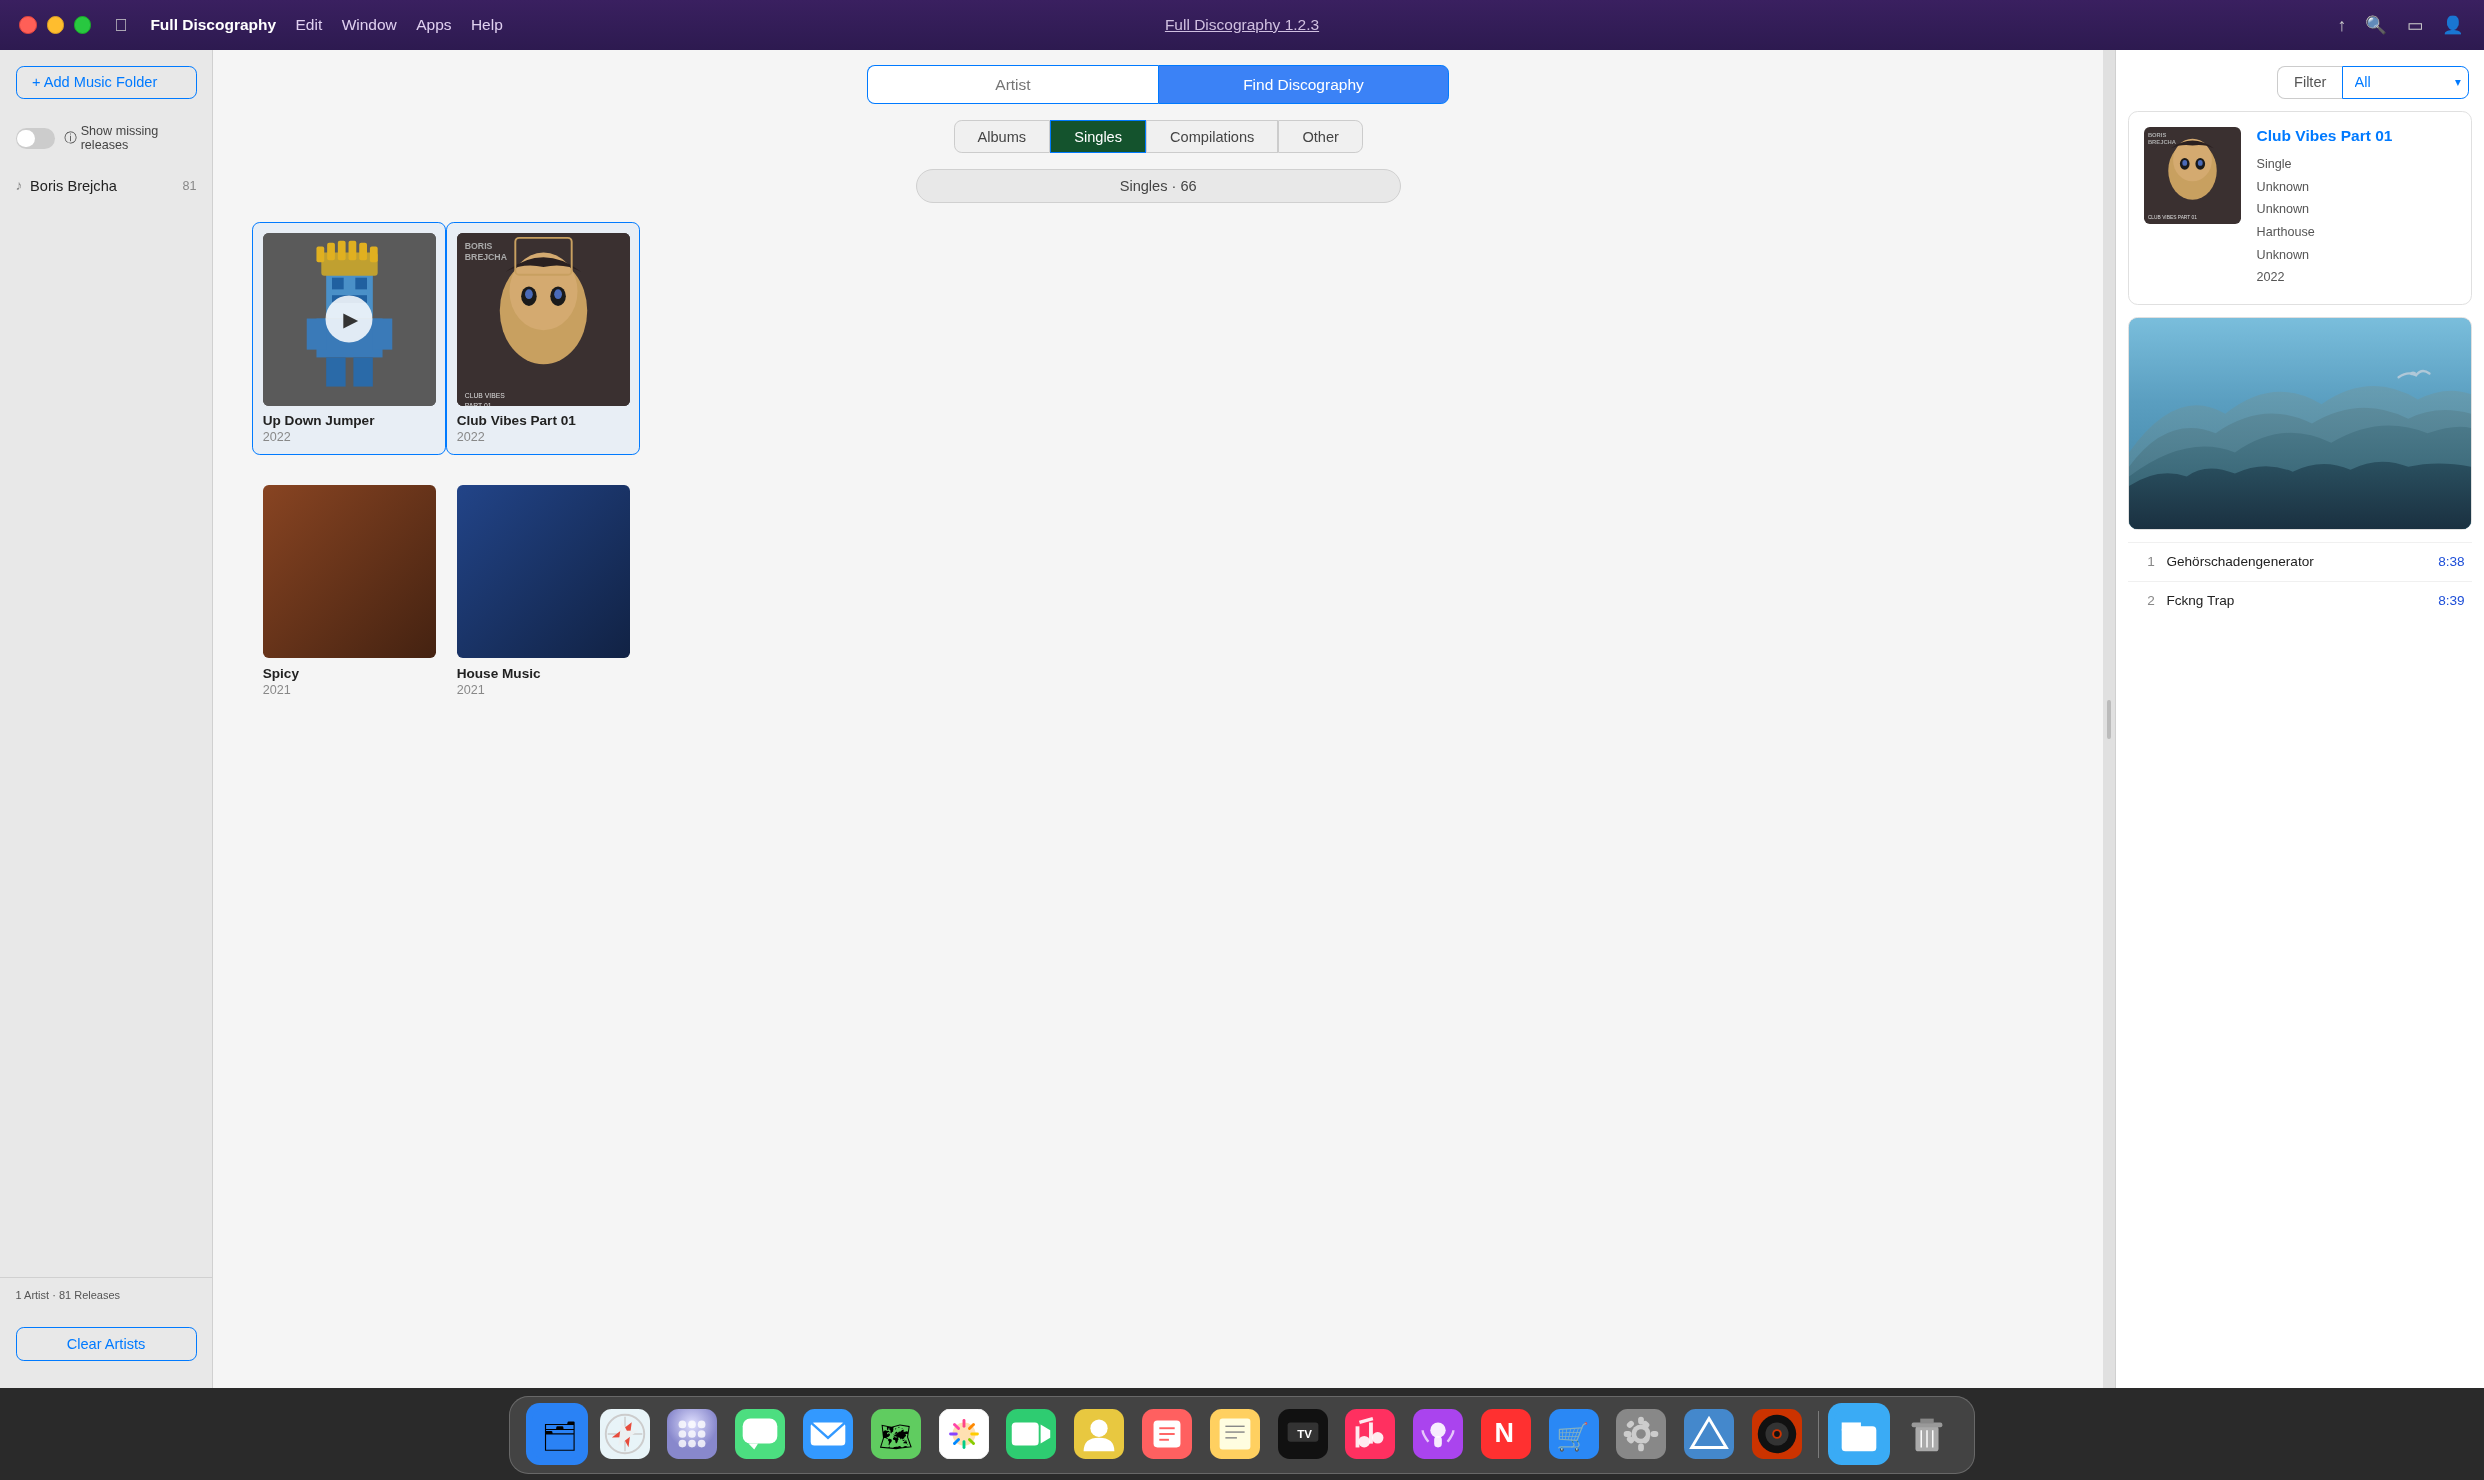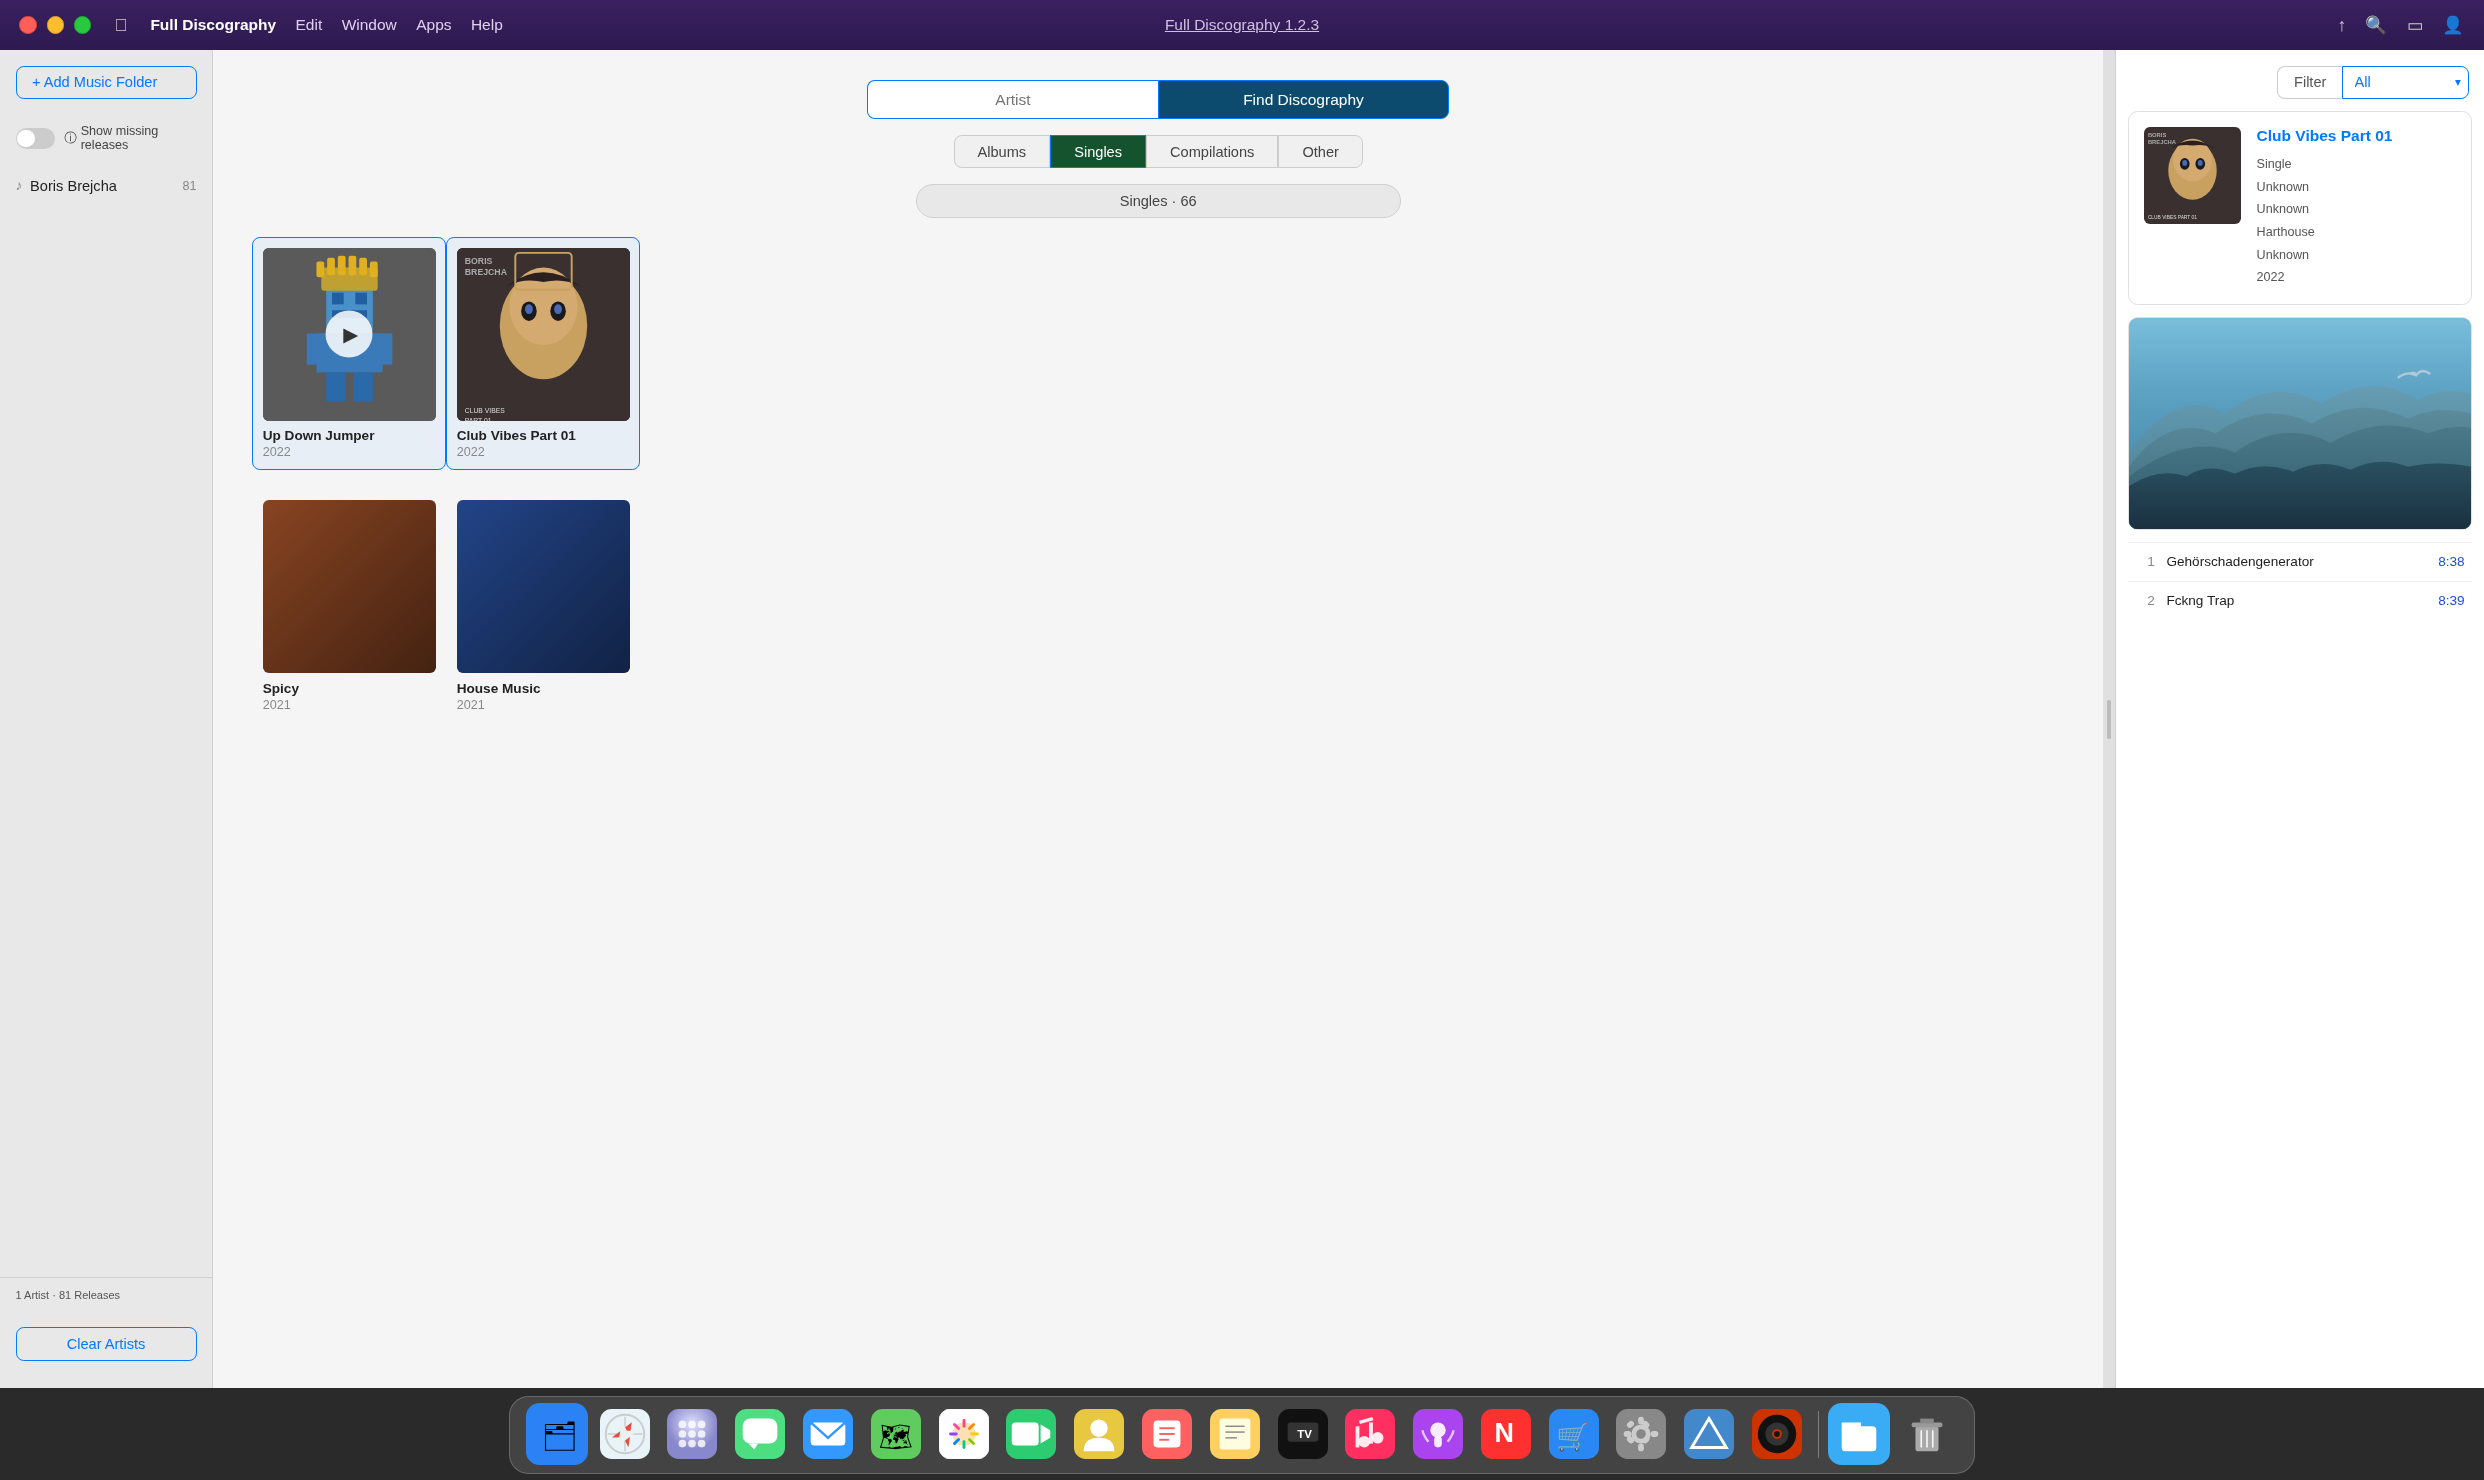--- a/index.html
+++ b/index.html
@@ -193,21 +193,21 @@
 
     
     .content-area {
       flex: 1;
       background: #f5f5f5;
       display: flex;
       flex-direction: column;
       overflow: hidden;
     }
     .content-header {
-      padding: 30px 39px 0 39px;
+      padding: 15px 39px 0 39px;
       display: flex;
       flex-direction: column;
       align-items: center;
       gap: 15.5px;
       background: #f5f5f5;
     }
     .search-row {
       display: flex;
       gap: 0;
       width: 582px;
@@ -222,21 +222,21 @@
       border-radius: 7.8px 0 0 7.8px;
       border-right: none;
       font-family: inherit;
       cursor: pointer;
       text-align: center;
     }
     .find-discography-btn {
       flex: 1;
       padding: 9.7px 19.4px;
       border: 1.5px solid #007aff;
-      background: #0c4a6e;
+      background: #3b82f6;
       color: white;
       font-size: 15.5px;
       border-radius: 0 7.8px 7.8px 0;
       font-family: inherit;
       cursor: pointer;
       font-weight: 500;
     }
     .tabs-row {
       display: flex;
       gap: 0;

